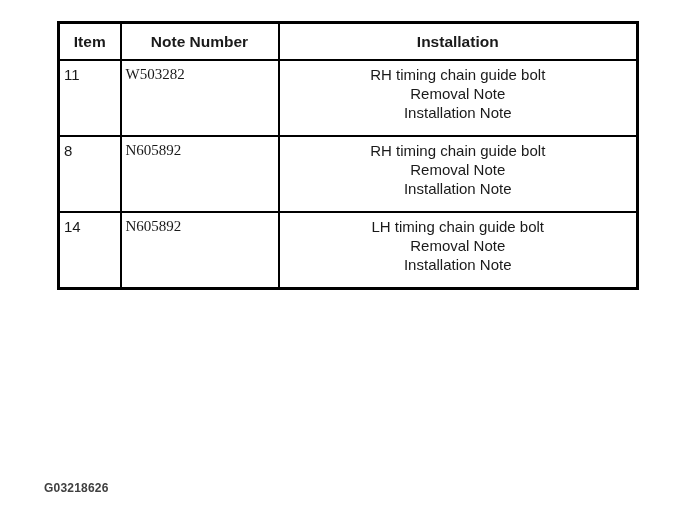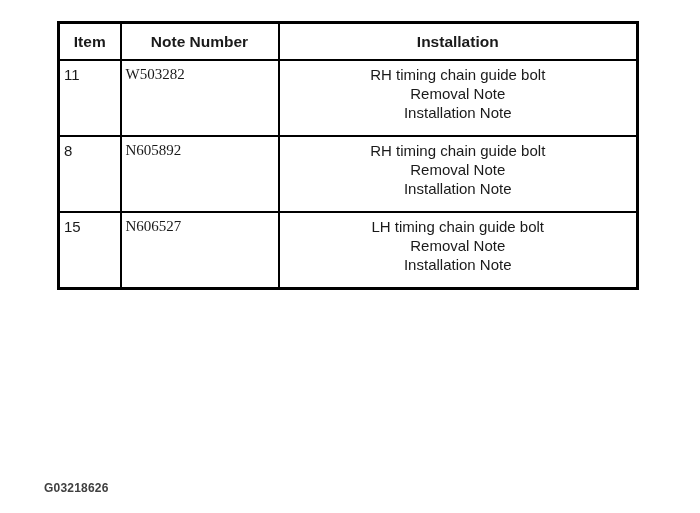--- a/index.html
+++ b/index.html
@@ -88,22 +88,22 @@
       <tr class="r-std">
         <td class="c-item">8</td>
         <td class="c-part">N605892</td>
         <td class="c-desc">
           <div class="desc-line">RH timing chain guide bolt</div>
           <div class="desc-line">Removal Note</div>
           <div class="desc-line">Installation Note</div>
         </td>
       </tr>
       <tr class="r-std">
-        <td class="c-item">15</td>
-        <td class="c-part">N606527</td>
+        <td class="c-item">14</td>
+        <td class="c-part">N605892</td>
         <td class="c-desc">
           <div class="desc-line">LH timing chain guide bolt</div>
           <div class="desc-line">Removal Note</div>
           <div class="desc-line">Installation Note</div>
         </td>
       </tr>
     </tbody>
   </table>
 
   <div class="figure-id">G03218626</div>

